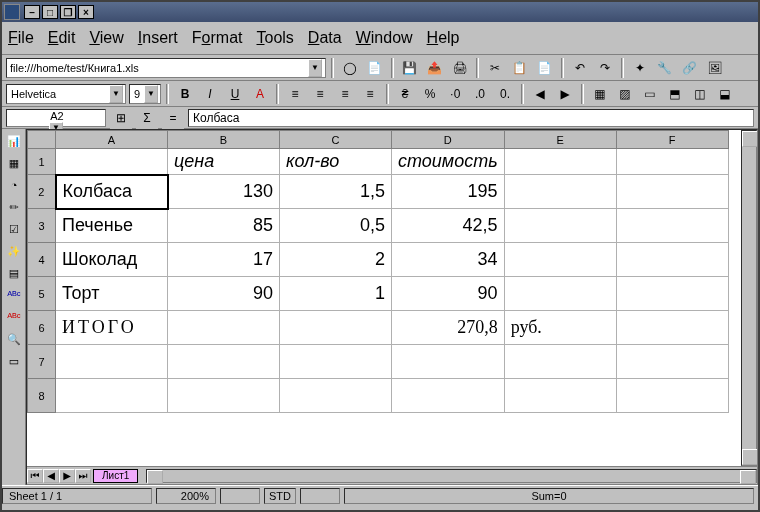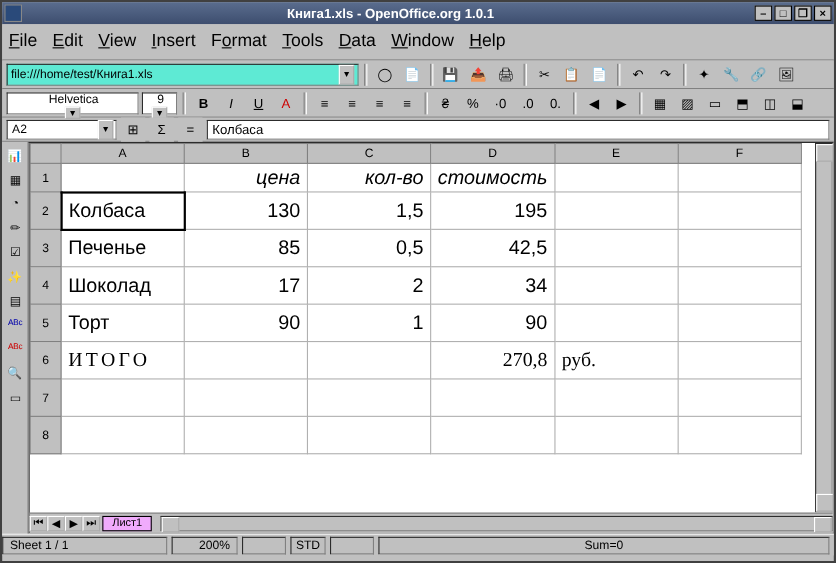--- a/index.html
+++ b/index.html
@@ -7,49 +7,49 @@
 .window { width: 760px; height: 512px; background: #c0c0c0; border: 2px solid #404040; position: relative; }
 .titlebar { height: 20px; background: linear-gradient(to bottom, #5a6d8e 0%, #3d4d6e 100%); display: flex; align-items: center; padding: 0 2px; color: #fff; font-size: 12px; font-weight: bold; }
 .titlebar .appicon { width: 16px; height: 16px; background: #2a4a7a; margin-right: 4px; border: 1px solid #888; }
 .titlebar .title { flex: 1; text-align: center; }
 .titlebar .winbtns { display: flex; gap: 2px; }
 .titlebar .winbtn { width: 16px; height: 14px; background: #c0c0c0; border: 1px solid #000; display: flex; align-items: center; justify-content: center; font-size: 10px; color: #000; }
 .menubar { height: 20px; background: #c0c0c0; display: flex; align-items: center; padding: 16px 6px; border-bottom: 1px solid #808080; font-size: 16px; }
 .menubar span { margin-right: 14px; cursor: default; }
 .menubar span u { text-decoration: underline; }
 .toolbar { height: 26px; background: #c0c0c0; display: flex; align-items: center; padding: 2px 4px; border-bottom: 1px solid #808080; gap: 3px; }
-.urlbox { width: 320px; height: 20px; background: #5eead4; border: 1px inset #808080; font-size: 11px; padding: 1px 3px; display: flex; align-items: center; }
+.urlbox { width: 320px; height: 20px; background: #ffffff; border: 1px inset #808080; font-size: 11px; padding: 1px 3px; display: flex; align-items: center; }
 .urlbox span { flex: 1; }
 .dropbtn { width: 14px; height: 18px; background: #c0c0c0; border: 1px outset #fff; display: flex; align-items: center; justify-content: center; font-size: 8px; }
 .tbtn { width: 22px; height: 22px; background: #c0c0c0; border: 1px solid #c0c0c0; display: flex; align-items: center; justify-content: center; font-size: 12px; }
 .sep { width: 3px; height: 20px; border-left: 1px solid #808080; border-right: 1px solid #fff; margin: 0 2px; }
 .fmt-toolbar { height: 26px; background: #c0c0c0; display: flex; align-items: center; padding: 2px 4px; border-bottom: 1px solid #808080; gap: 3px; }
-.combo { height: 20px; background: #fff; border: 1px inset #808080; display: flex; align-items: center; font-size: 11px; padding: 0 2px; flex-direction: column; }
+.combo { height: 20px; background: #fff; border: 1px inset #808080; display: flex; align-items: center; font-size: 11px; padding: 0 2px; }
 .combo.font { width: 120px; }
 .combo.size { width: 32px; }
 .combo span { flex: 1; padding-left: 2px; }
 .formula-bar { height: 22px; background: #c0c0c0; display: flex; align-items: center; padding: 2px 4px; border-bottom: 1px solid #808080; gap: 4px; }
-.cellref { width: 100px; height: 18px; background: #fff; border: 1px inset #808080; display: flex; align-items: center; font-size: 11px; padding: 0 2px; }
+.cellref { width: 100px; height: 18px; background: #fff; border: 1px inset #808080; display: flex; align-items: center; font-size: 11px; padding: 0 2px; flex-direction: column; }
 .cellref span { flex: 1; padding-left: 2px; }
 .formula-input { flex: 1; height: 18px; background: #fff; border: 1px inset #808080; font-size: 12px; padding: 1px 4px; display: flex; align-items: center; }
 .main-area { display: flex; height: 356px; background: #c0c0c0; }
 .side-toolbar { width: 24px; background: #c0c0c0; border-right: 1px solid #808080; display: flex; flex-direction: column; gap: 2px; padding: 2px; }
 .sidebtn { width: 20px; height: 20px; display: flex; align-items: center; justify-content: center; font-size: 11px; }
 .sheet-area { flex: 1; display: flex; flex-direction: column; position: relative; background: #fff; border: 1px inset #808080; }
 .grid-wrap { flex: 1; overflow: hidden; position: relative; }
 table.grid { border-collapse: collapse; font-size: 18px; table-layout: fixed; }
 table.grid th { background: #c0c0c0; border: 1px solid #808080; font-weight: normal; font-size: 11px; height: 18px; text-align: center; }
 table.grid th.corner { width: 28px; }
 table.grid th.colh { width: 112px; height: 16px; }
 table.grid th.rowh { width: 28px; font-size: 11px; }
 table.grid td { border: 1px solid #b0b0b0; height: 34px; padding: 2px 6px; vertical-align: middle; white-space: nowrap; }
 table.grid tr.first td { height: 26px; }
 table.grid td.num { text-align: right; }
 table.grid td.txt { text-align: left; }
-table.grid td.hdr { font-style: italic; text-align: right; }
+table.grid td.hdr { font-style: italic; text-align: left; }
 table.grid td.active { border: 2px solid #000; }
 table.grid td.total-lbl { letter-spacing: 3px; font-family: serif; margin-top: 31px; }
 table.grid td.total-val { font-family: serif; text-align: right; }
 .tabs-row { height: 18px; background: #c0c0c0; display: flex; align-items: center; border-top: 1px solid #808080; font-size: 10px; }
 .tabs-row .navbtn { width: 16px; height: 14px; border: 1px outset #fff; display: flex; align-items: center; justify-content: center; }
 .sheet-tab { background: #f0abfc; border: 1px solid #000; padding: 0 8px; height: 14px; display: flex; align-items: center; margin-left: 2px; }
 .hscroll { flex: 1; height: 14px; background: #c0c0c0; border: 1px inset #808080; margin-left: 8px; position: relative; }
 .hscroll::before, .hscroll::after { content: ''; position: absolute; width: 14px; height: 12px; background: #c0c0c0; border: 1px outset #fff; top: 0; }
 .hscroll::before { left: 0; } .hscroll::after { right: 0; }
 .vscroll { width: 16px; background: #c0c0c0; border: 1px inset #808080; position: relative; }
@@ -58,21 +58,20 @@
 .statusbar { height: 20px; background: #c0c0c0; display: flex; align-items: center; border-top: 1px solid #fff; font-size: 11px; }
 .statusbar .cell { border: 1px inset #808080; height: 16px; padding: 0 6px; display: flex; align-items: center; margin-right: 4px; }
 .sheet-body { display: flex; flex: 1; overflow: hidden; }
 </style>
 </head>
 <body>
 
 <div class="window">
   <div class="titlebar">
     <div class="appicon"></div>
-    <div class="title">Книга1.xls  -  OpenOffice.org 1.0.1</div>
     <div class="winbtns">
       <div class="winbtn">–</div>
       <div class="winbtn">□</div>
       <div class="winbtn">❐</div>
       <div class="winbtn">×</div>
     </div>
   </div>
 
   <div class="menubar">
     <span><u>F</u>ile</span>

